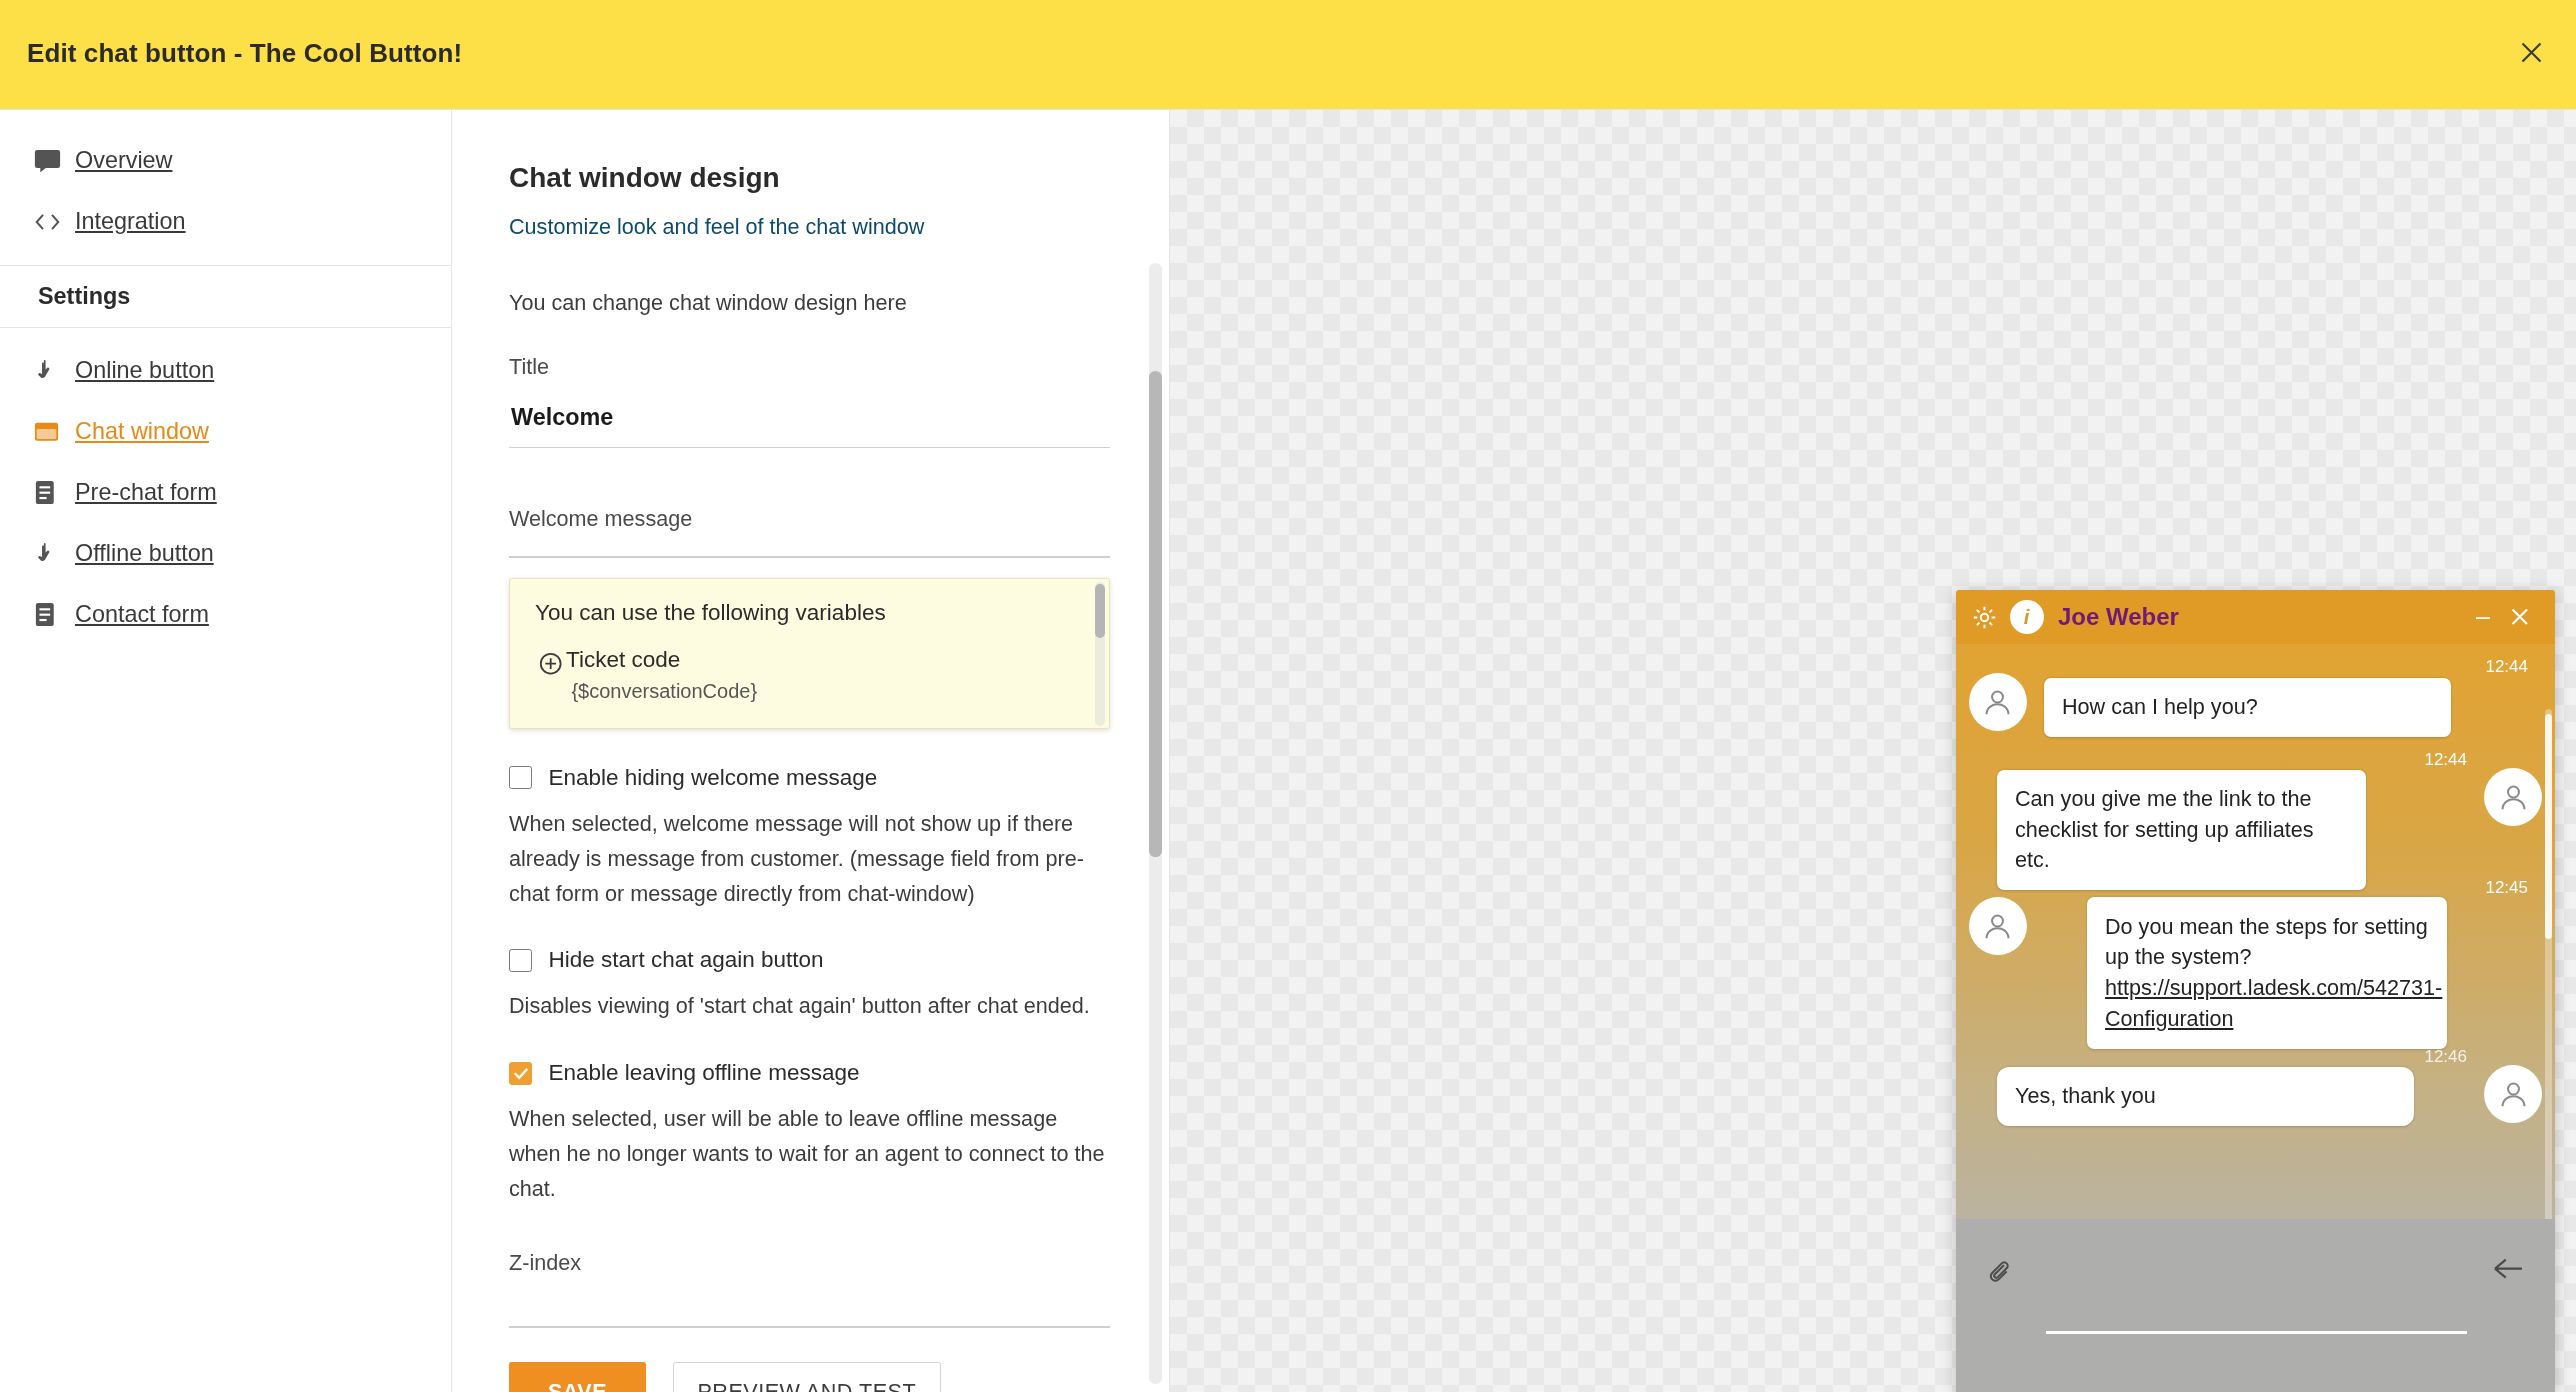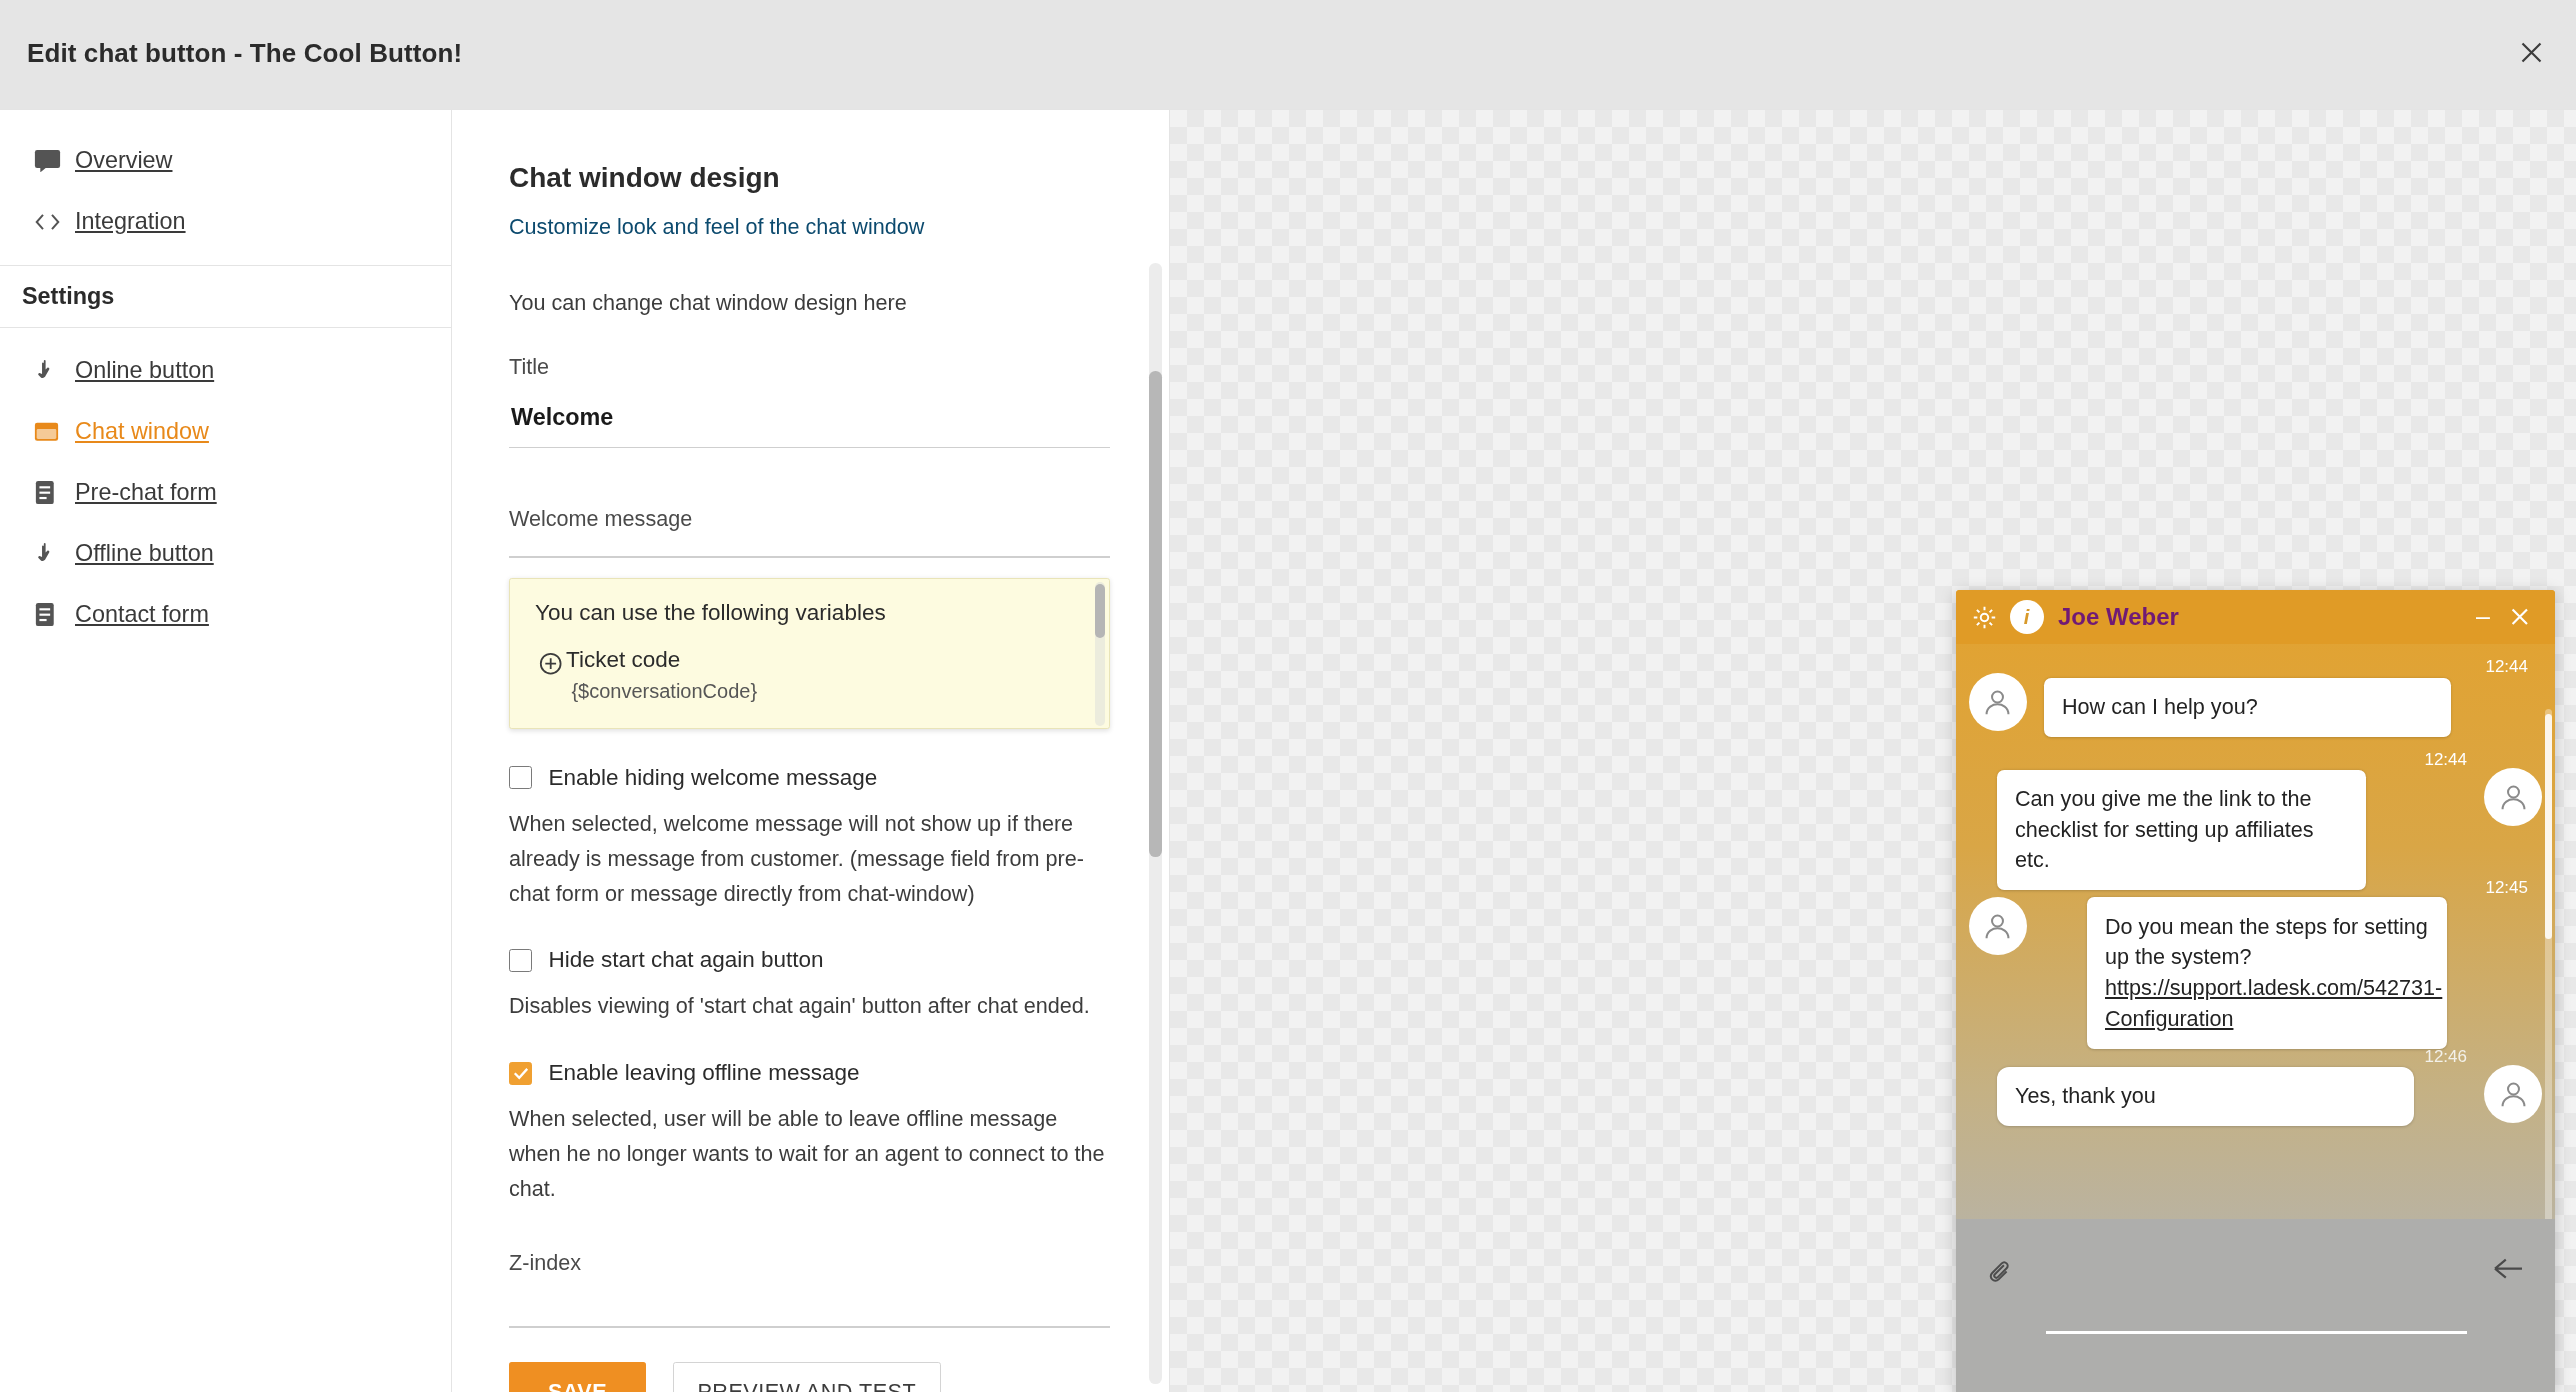--- a/index.html
+++ b/index.html
@@ -13,21 +13,21 @@
   .app {
     position: relative;
     width: 2576px; height: 1392px;
     background: #ffffff;
   }
 
   
   .titlebar {
     position: absolute; top: 0; left: 0;
     width: 2576px; height: 110px;
-    background: #e5e5e5;
+    background: #fde047;
     border-bottom: 1.8px solid #e4e4e4;
   }
   .titlebar-title {
     position: absolute; left: 27px; top: 38px;
     font-size: 26px; font-weight: bold; color: #2b2b2b;
     letter-spacing: 0.1px;
   }
   .titlebar-close {
     position: absolute; right: 25px; top: 32px;
     width: 40px; height: 40px;
@@ -57,21 +57,21 @@
     color: #545454;
   }
   .nav-label {
     font-size: 23.4px; color: #3a3a3a; text-decoration: underline;
   }
   .nav-item.active .nav-label { color: #e8891a; }
   .nav-item.active .nav-icon { color: #e8891a; }
   .sidebar-section {
     height: 63px;
     display: flex; align-items: center;
-    padding-left: 22px;
+    padding-left: 38px;
     font-size: 23.4px; font-weight: bold; color: #2b2b2b;
     border-top: 1.8px solid #e4e4e4;
     border-bottom: 1.8px solid #e4e4e4;
     margin-top: 12.6px;
   }
   .nav-list-bottom { padding-top: 12.6px; }
 
   
   .center {
     position: absolute; left: 453px; top: 110px;

